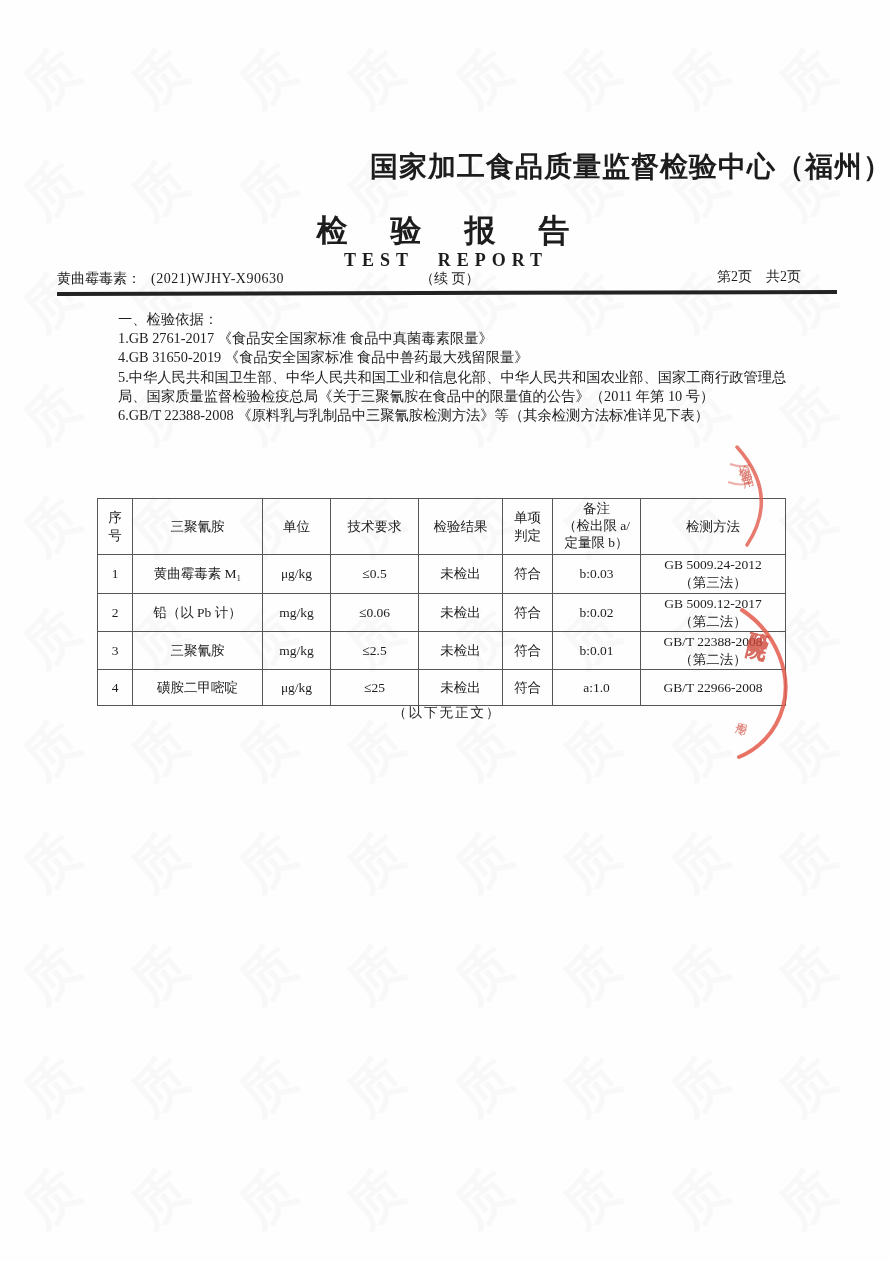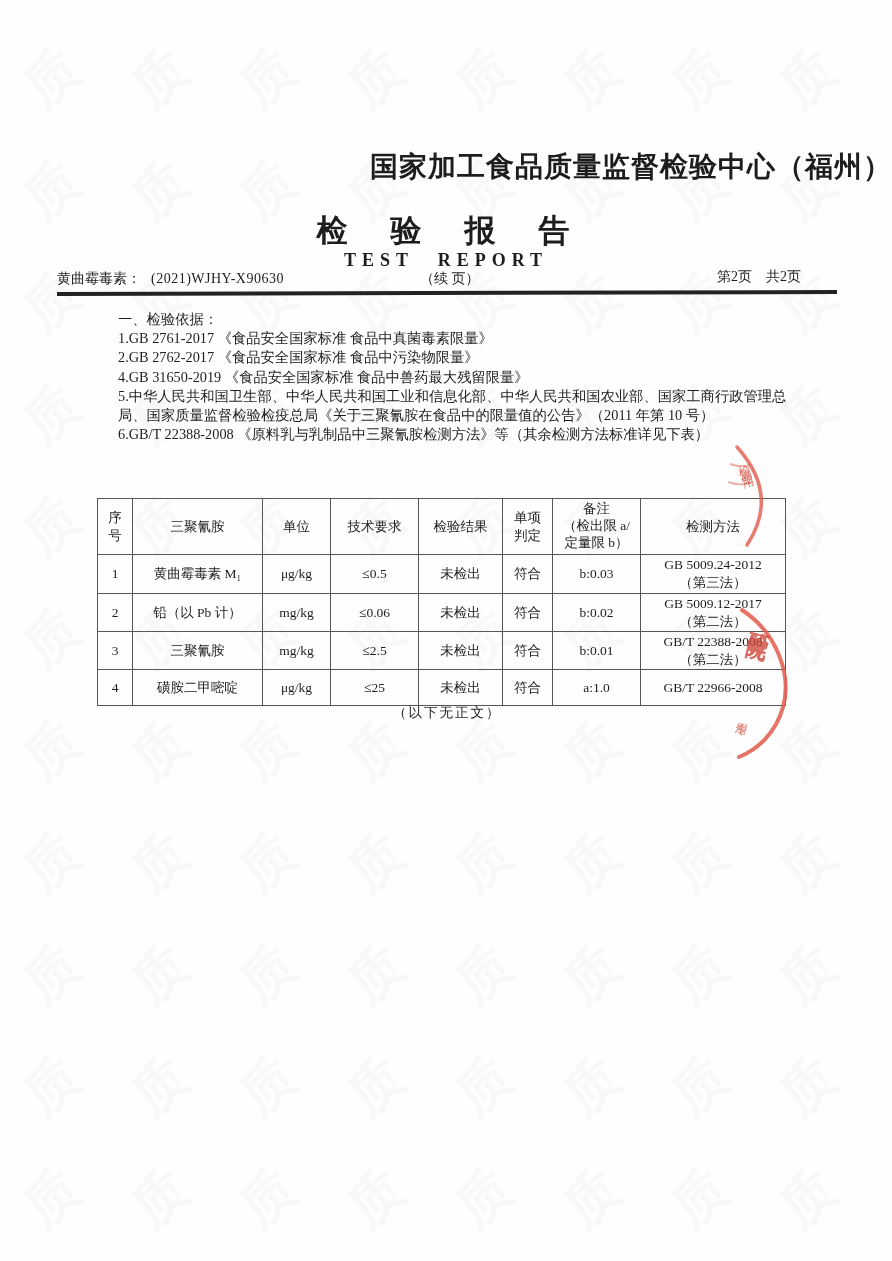--- a/index.html
+++ b/index.html
@@ -169,21 +169,20 @@
       <span>黄曲霉毒素：</span><span class="report-no">(2021)WJHY-X90630</span>
     </span>
     <span class="continuation">（续 页）</span>
     <span class="page-info">第2页　共2页</span>
   </div>
   <div class="head-rule"></div>
 
   <div class="basis">
     <div>一、检验依据：</div>
     <div>1.GB 2761-2017 《食品安全国家标准 食品中真菌毒素限量》</div>
-    <div>2.GB 2762-2017 《食品安全国家标准 食品中污染物限量》</div>
     <div>4.GB 31650-2019 《食品安全国家标准 食品中兽药最大残留限量》</div>
     <div>5.中华人民共和国卫生部、中华人民共和国工业和信息化部、中华人民共和国农业部、国家工商行政管理总局、国家质量监督检验检疫总局《关于三聚氰胺在食品中的限量值的公告》（2011 年第 10 号）</div>
     <div>6.GB/T 22388-2008 《原料乳与乳制品中三聚氰胺检测方法》等（其余检测方法标准详见下表）</div>
   </div>
 
   <table class="results">
     <colgroup>
       <col style="width:35px">
         <col style="width:130px">
         <col style="width:68px">

